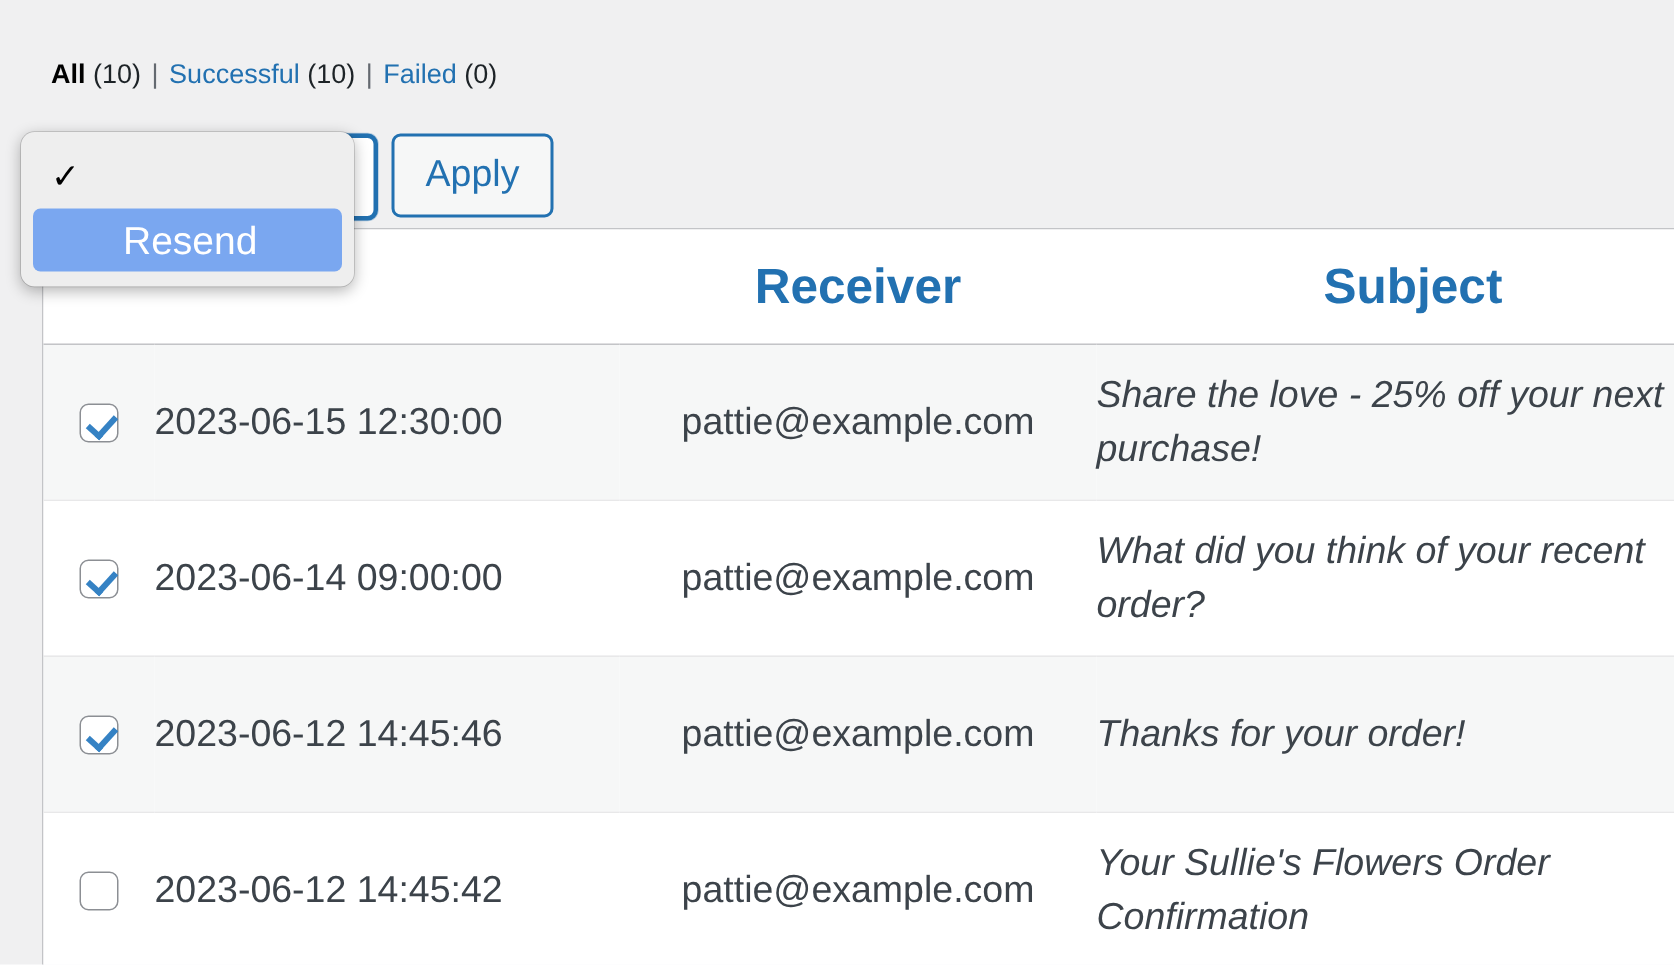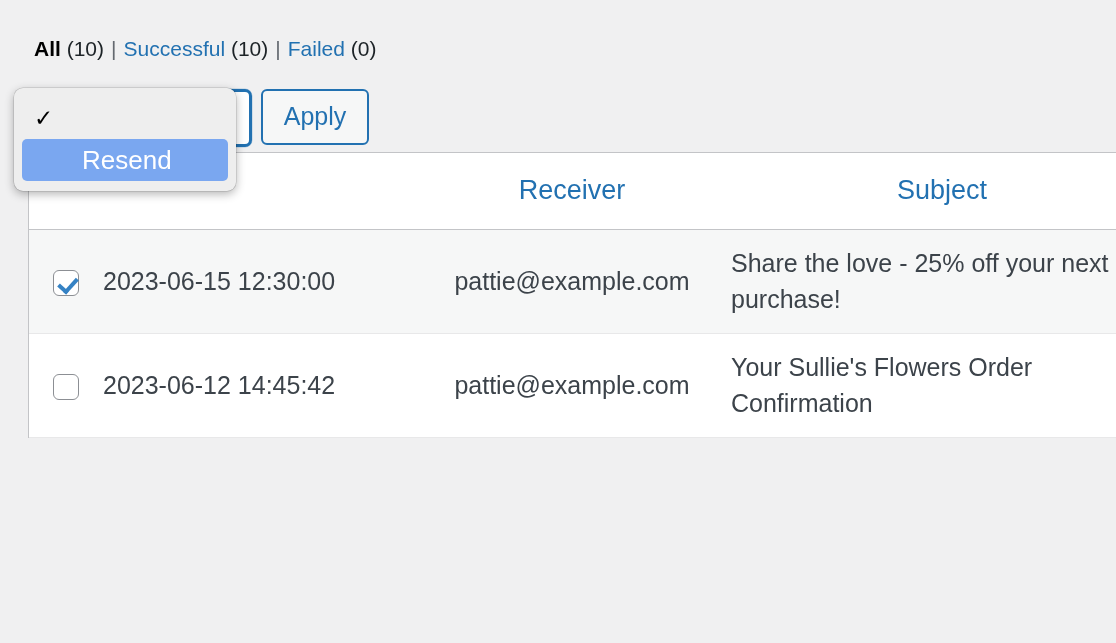--- a/index.html
+++ b/index.html
@@ -20,21 +20,21 @@
     position: relative;
     width: 1116px;
     height: 643px;
   }
 
   
   .subsubsub {
     position: absolute;
     left: 34px;
     top: 34px;
-    font-size: 21px;
+    font-size: 18px;
     line-height: 30px;
     color: #3c434a;
     white-space: nowrap;
   }
   .subsubsub .item { display: inline; }
   .subsubsub .lnk {
     color: #2271b1;
     text-decoration: none;
     cursor: pointer;
   }
@@ -151,22 +151,22 @@
   .tbl col.c-cb   { width: 74px;  }
   .tbl col.c-date { width: 310px; }
   .tbl col.c-recv { width: 318px; }
   .tbl col.c-subj { width: 386px; }
 
   .tbl thead th {
     height: 76px;
     background: #fff;
     border-bottom: 1px solid #c3c4c7;
     color: #2271b1;
-    font-size: 27px;
-    font-weight: normal;
+    font-size: 33px;
+    font-weight: bold;
     text-align: center;
     vertical-align: middle;
     padding: 0;
     cursor: pointer;
   }
   .tbl thead th.th-cb,
   .tbl thead th.th-date { cursor: default; }
 
   .tbl thead th.th-subj {
     text-align: center;
@@ -182,21 +182,21 @@
     border-bottom: 1px solid #e8e8e9;
   }
 
   .tbl tbody tr { height: 104px; }
   .tbl tbody tr.alt { background: #f6f7f7; }
   .tbl tbody tr.plain { background: #fff; }
 
   .td-cb   { text-align: center; }
   .td-date { padding-left: 6px; text-align: left; margin-left: 17px; }
   .td-recv { text-align: center; }
-  .td-subj { text-align: left; padding-left: 36px; padding-right: 18px; }
+  .td-subj { text-align: left; padding-left: 36px; padding-right: 18px; font-style: italic; }
 
   
   .cbx {
     display: inline-block;
     width: 26px;
     height: 26px;
     border: 1.5px solid #8c8f94;
     border-radius: 6px;
     background: #fff;
     position: relative;
@@ -255,20 +255,32 @@
         </tr>
       </thead>
       <tbody>
         <tr class="alt">
           <td class="td-cb"><span class="cbx checked"></span></td>
           <td class="td-date">2023-06-15 12:30:00</td>
           <td class="td-recv">pattie@example.com</td>
           <td class="td-subj">Share the love - 25% off your next purchase!</td>
         </tr>
         <tr class="plain">
+          <td class="td-cb"><span class="cbx checked"></span></td>
+          <td class="td-date">2023-06-14 09:00:00</td>
+          <td class="td-recv">pattie@example.com</td>
+          <td class="td-subj">What did you think of your recent order?</td>
+        </tr>
+        <tr class="alt">
+          <td class="td-cb"><span class="cbx checked"></span></td>
+          <td class="td-date">2023-06-12 14:45:46</td>
+          <td class="td-recv">pattie@example.com</td>
+          <td class="td-subj">Thanks for your order!</td>
+        </tr>
+        <tr class="plain">
           <td class="td-cb"><span class="cbx"></span></td>
           <td class="td-date">2023-06-12 14:45:42</td>
           <td class="td-recv">pattie@example.com</td>
           <td class="td-subj">Your Sullie's Flowers Order Confirmation</td>
         </tr>
 
       </tbody>
     </table>
   </div>
 

